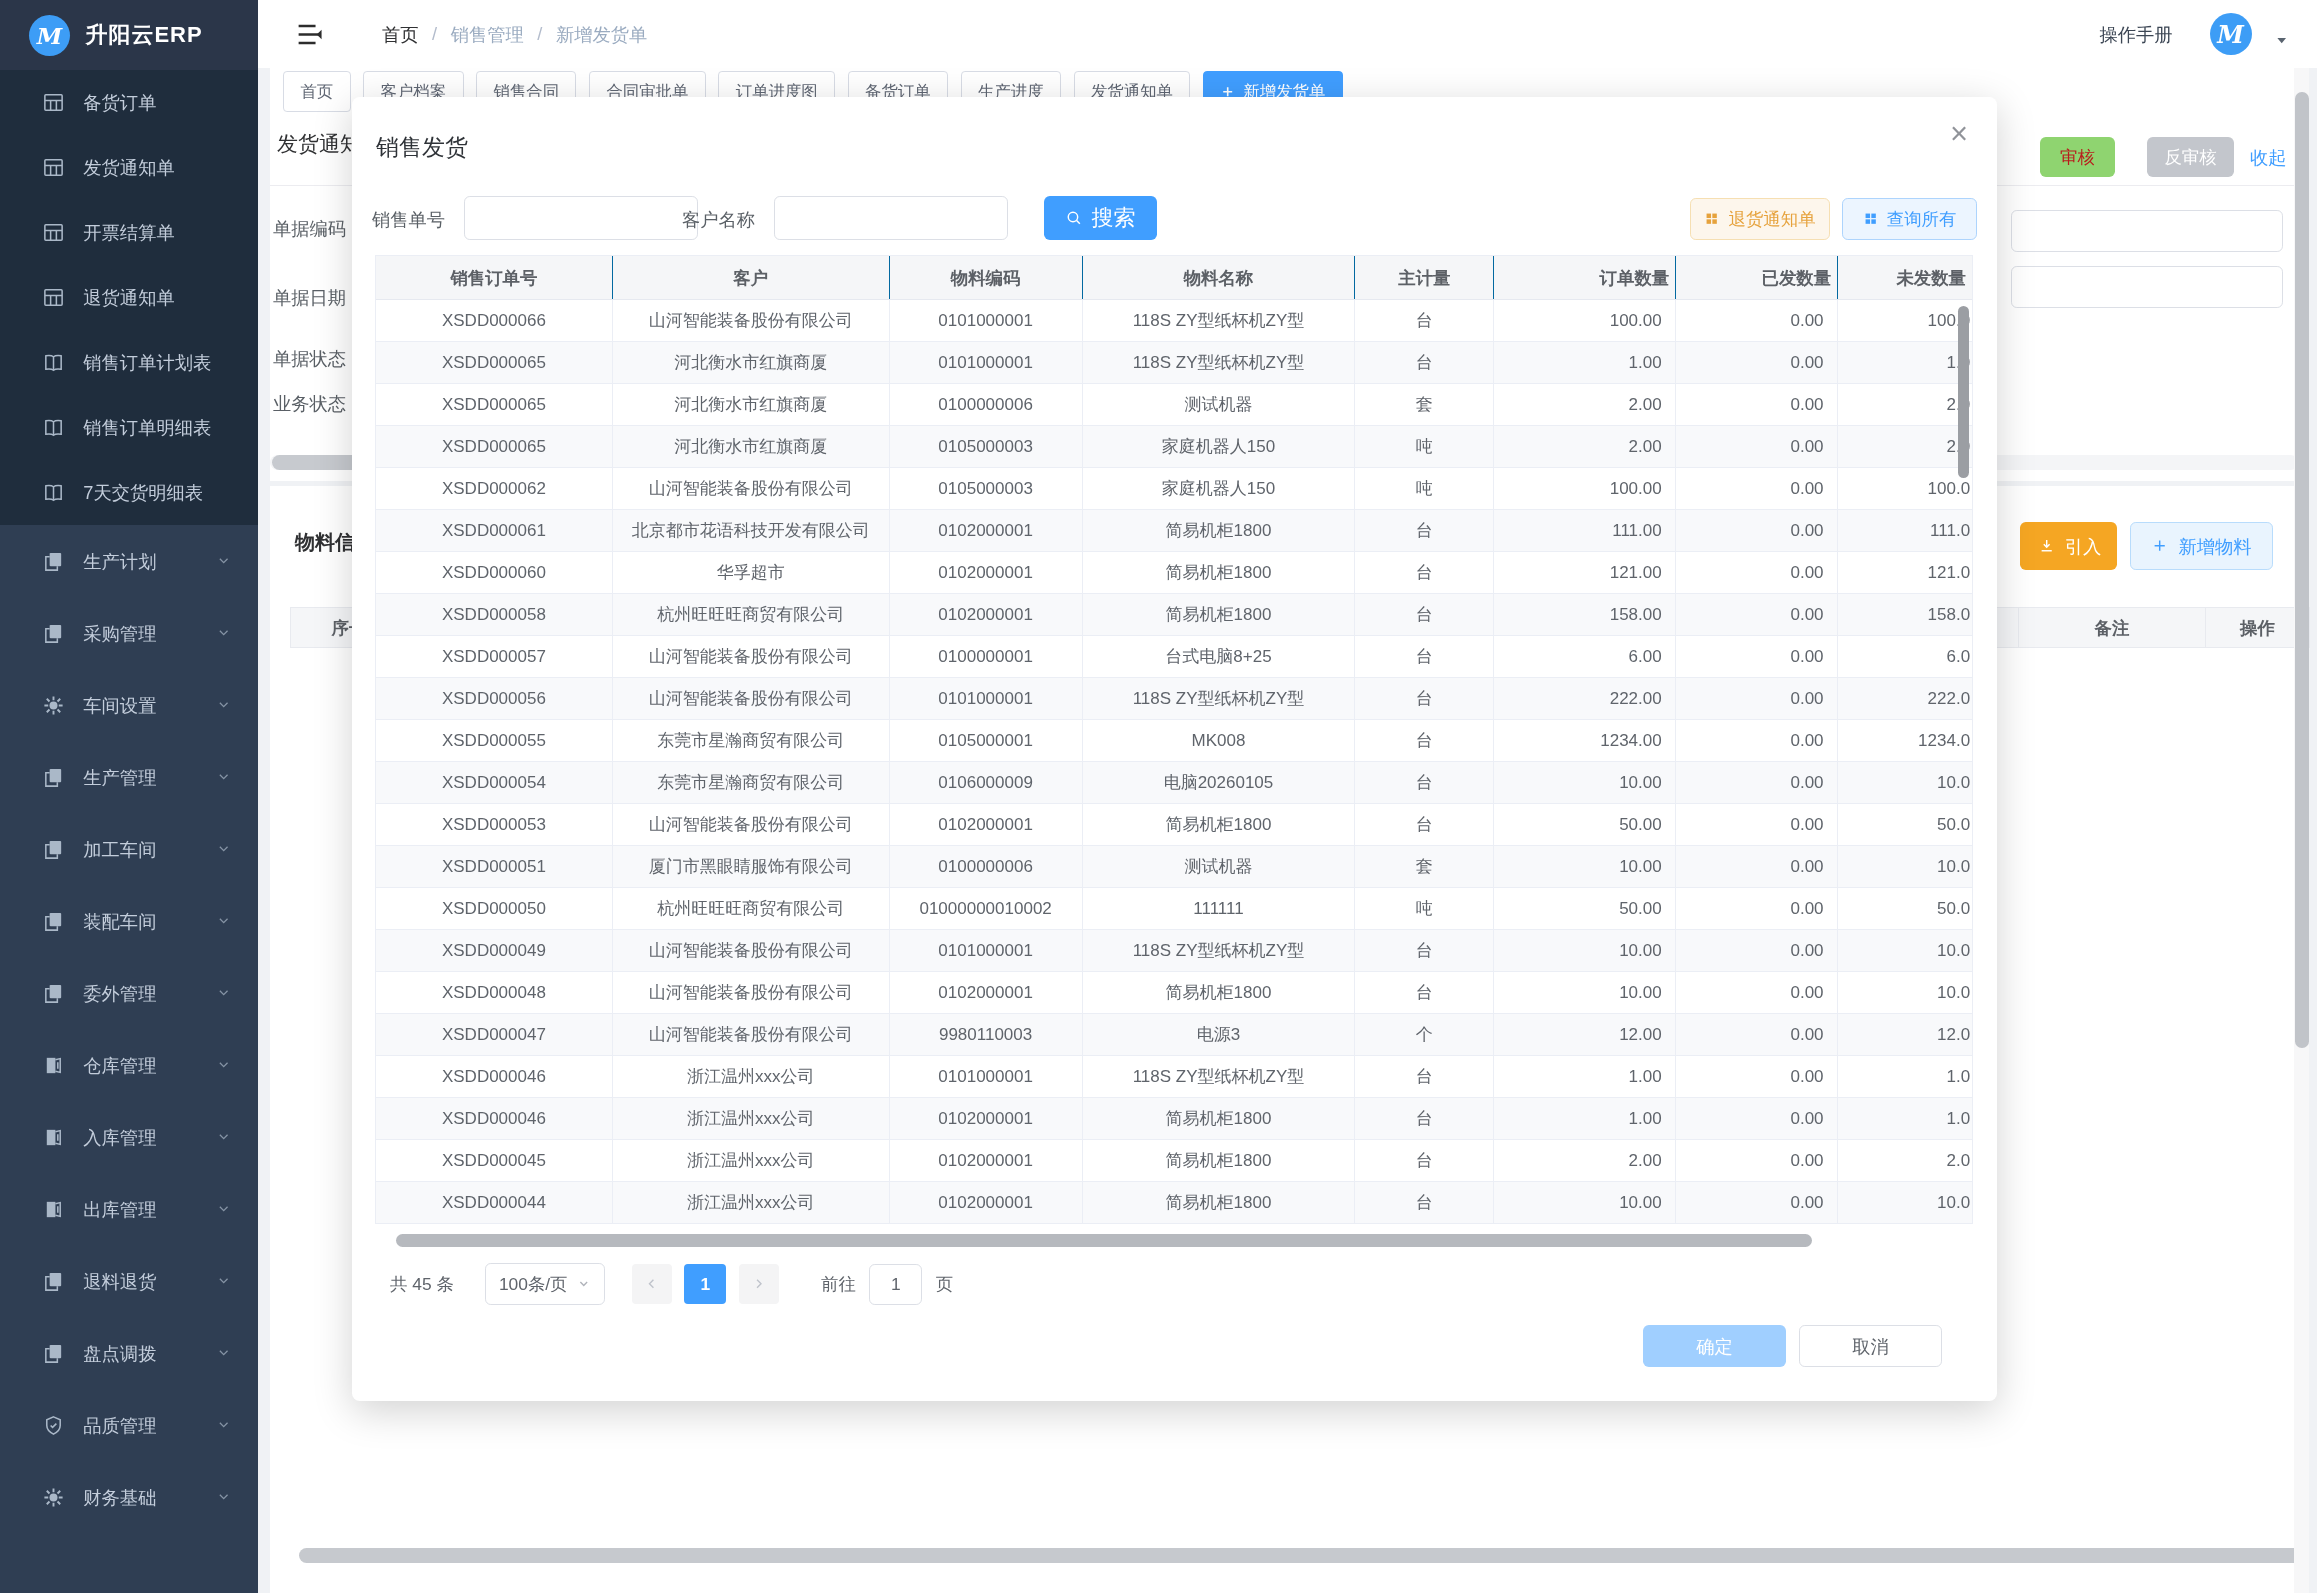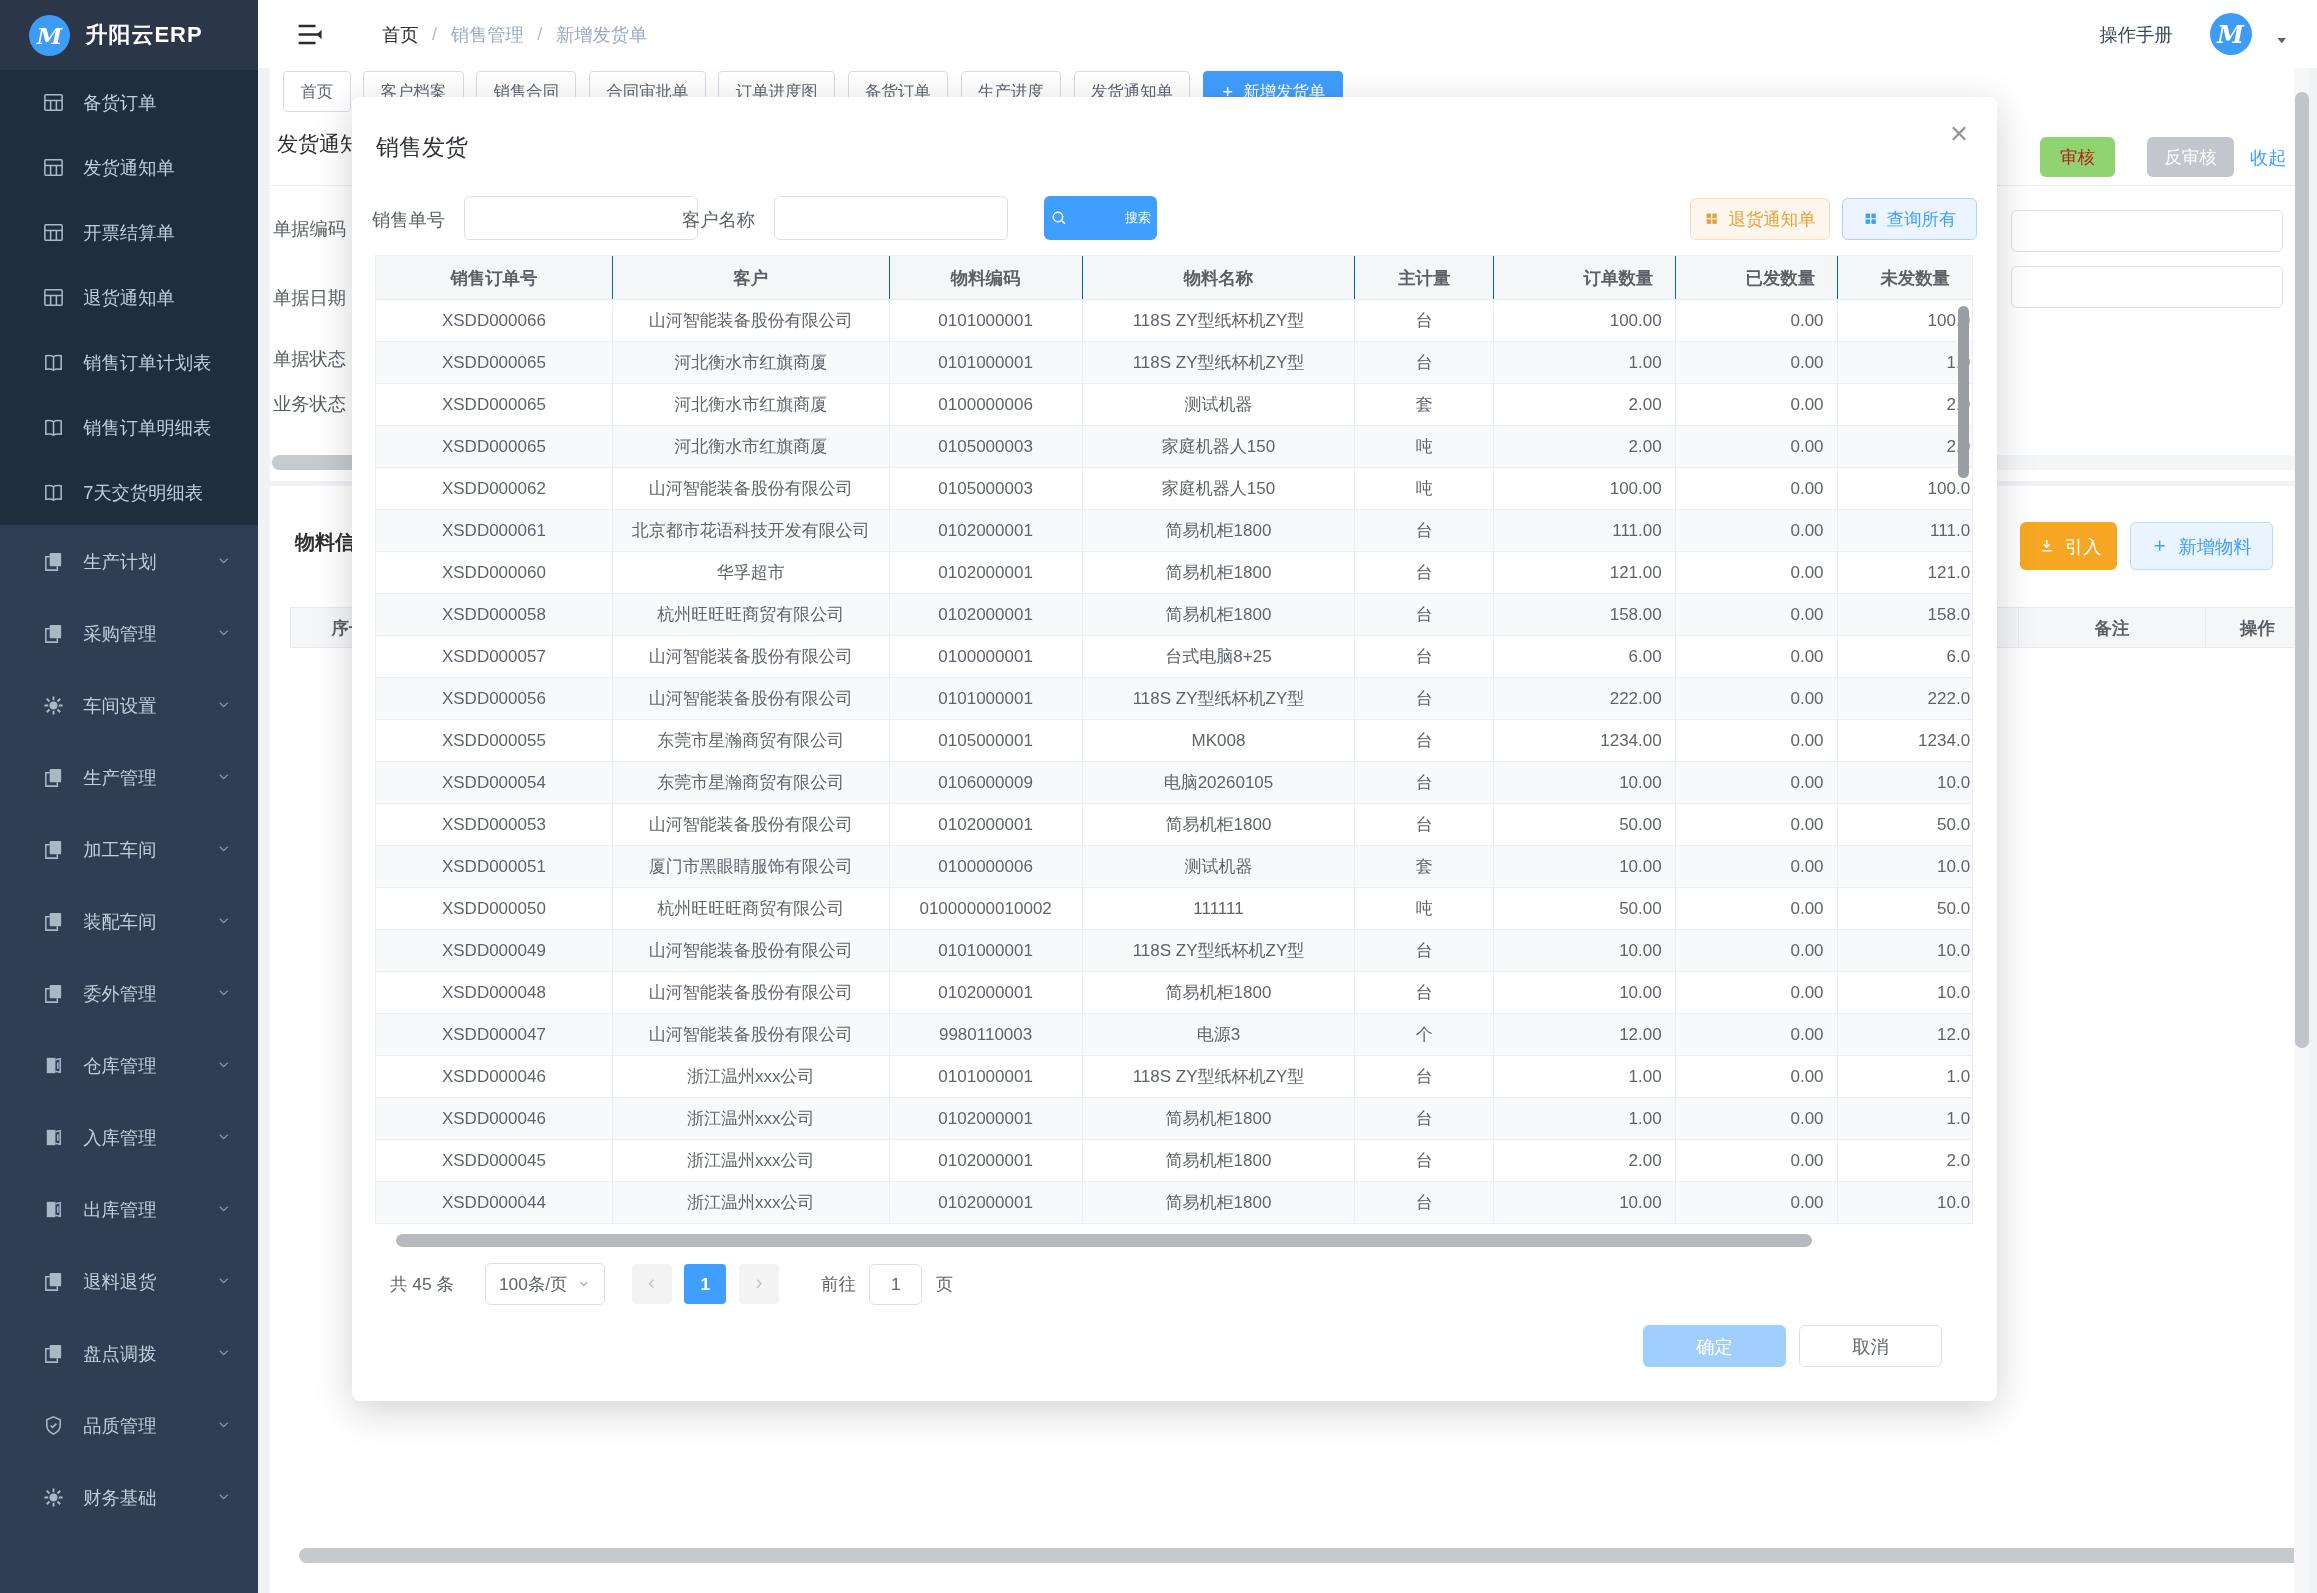--- a/index.html
+++ b/index.html
@@ -73,33 +73,33 @@
   .v-scroll-thumb{position:absolute;left:2295px;top:92px;width:13.5px;height:956px;background:#c1c4c9;border-radius:6.8px;z-index:5;cursor:pointer;}
 
   
   .modal{position:absolute;left:352px;top:97px;width:1645px;height:1304px;background:#fff;border-radius:7.7px;z-index:20;
     box-shadow:0 9.7px 39px rgba(0,0,0,0.18);}
   .modal-title{position:absolute;left:24px;top:35px;font-size:23px;color:#2f3338;}
   .modal-close{position:absolute;right:29px;top:21px;font-size:31px;color:#909399;line-height:1;cursor:pointer;font-weight:300;}
   .flt-label{position:absolute;top:110px;font-size:18.3px;color:#5a6066;white-space:nowrap;}
   .flt-input{position:absolute;top:99px;height:44px;background:#fff;border:1px solid #dcdfe6;border-radius:5.8px;font-size:17.4px;padding:0 11.6px;color:#303133;width:234px;}
   .btn-search{position:absolute;left:692px;top:99px;width:113px;height:44px;background:#409eff;border:none;border-radius:5.8px;color:#fff;
-    font-size:13px;display:flex;align-items:center;justify-content:space-between;gap:8.7px;cursor:pointer;}
+    font-size:22px;display:flex;align-items:center;justify-content:center;gap:8.7px;cursor:pointer;}
   .btn-search svg{width:17.4px;height:17.4px;}
   .btn-return{position:absolute;left:1338px;top:101px;width:140px;height:42px;background:#fdf6ec;border:1px solid #f6dfb2;border-radius:5.8px;
     color:#e6a23c;font-size:17.4px;display:flex;align-items:center;justify-content:center;gap:8.7px;cursor:pointer;}
   .btn-queryall{position:absolute;left:1490px;top:101px;width:135px;height:42px;background:#ecf5ff;border:1px solid #add4fd;border-radius:5.8px;
     color:#409eff;font-size:17.4px;display:flex;align-items:center;justify-content:center;gap:8.7px;cursor:pointer;}
   .btn-return svg,.btn-queryall svg{width:15.4px;height:15.4px;}
 
   .grid{position:absolute;left:23px;top:158px;width:1598px;border:1px solid #ebeef5;border-bottom:none;}
   .grid-head{display:flex;height:44px;background:#f5f6f8;border-bottom:1px solid #e6e9f0;}
   .gh-cell{display:flex;align-items:center;justify-content:center;font-size:17.4px;font-weight:600;color:#5c6066;border-right:1px solid #0369a1;}
   .gh-cell:last-child{border-right:none;}
-  .gh-cell.num{justify-content:flex-end;padding-right:22px;}
+  .gh-cell.num{justify-content:flex-end;padding-right:6px;}
   .grid-row{display:flex;height:42px;border-bottom:1px solid #ebeef5;background:#fff;cursor:pointer;}
   .grid-row:nth-child(even){background:#f8f9fb;}
   .gr-cell{display:flex;align-items:center;justify-content:center;font-size:17px;color:#5f646b;border-right:1px solid #ebeef5;
     white-space:nowrap;overflow:hidden;}
   .gr-cell:last-child{border-right:none;}
   .gr-cell.num{justify-content:flex-end;padding-right:13.5px;}
   .gr-cell.clip{justify-content:flex-end;padding-right:1.9px;}
   .w0{width:237px;} .w1{width:277px;} .w2{width:193px;} .w3{width:273px;} .w4{width:139px;} .w5{width:182px;} .w6{width:162px;} .w7{width:134px;}
   .grid-vthumb{position:absolute;right:2.9px;top:50px;width:11.6px;height:172px;background:#9b9ea3;border-radius:5.8px;z-index:2;cursor:pointer;}
   .grid-hthumb{position:absolute;left:44px;top:1137px;width:1416px;height:12.6px;background:#b6b9be;border-radius:6.8px;cursor:pointer;}

